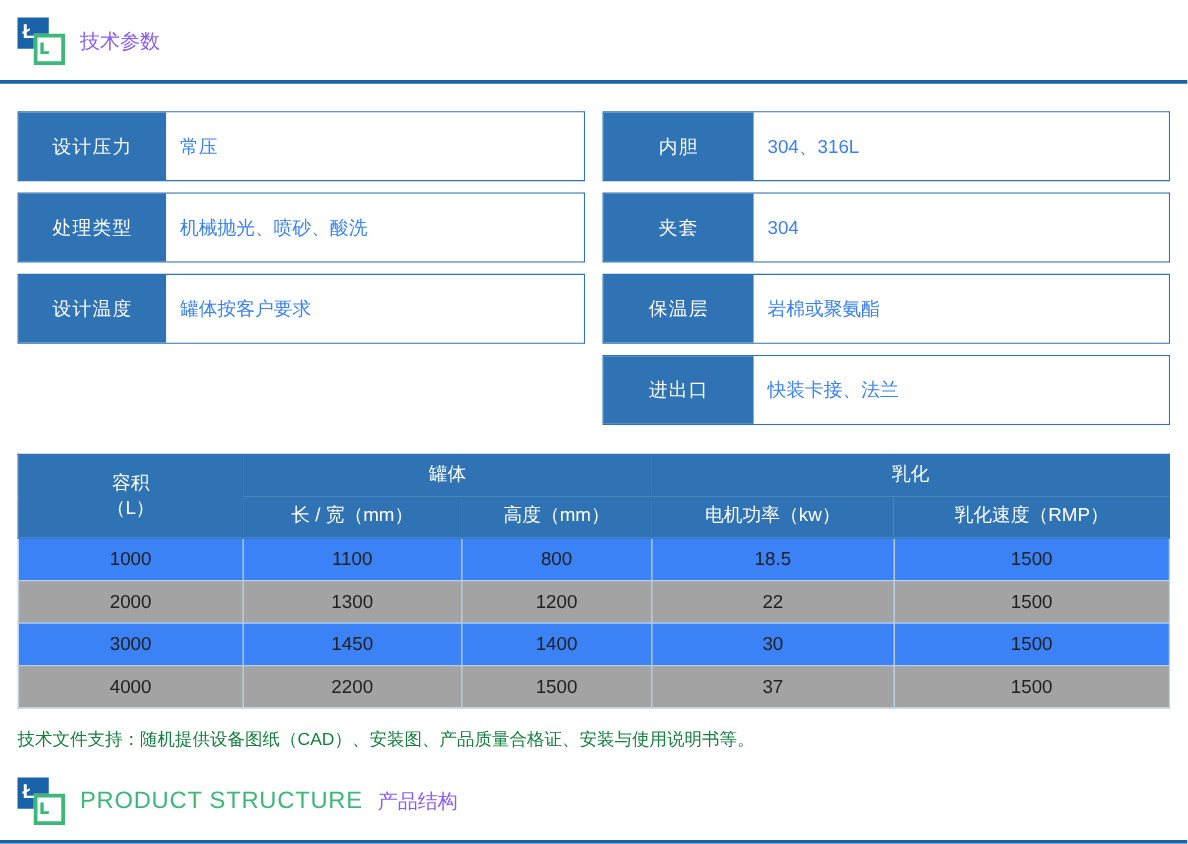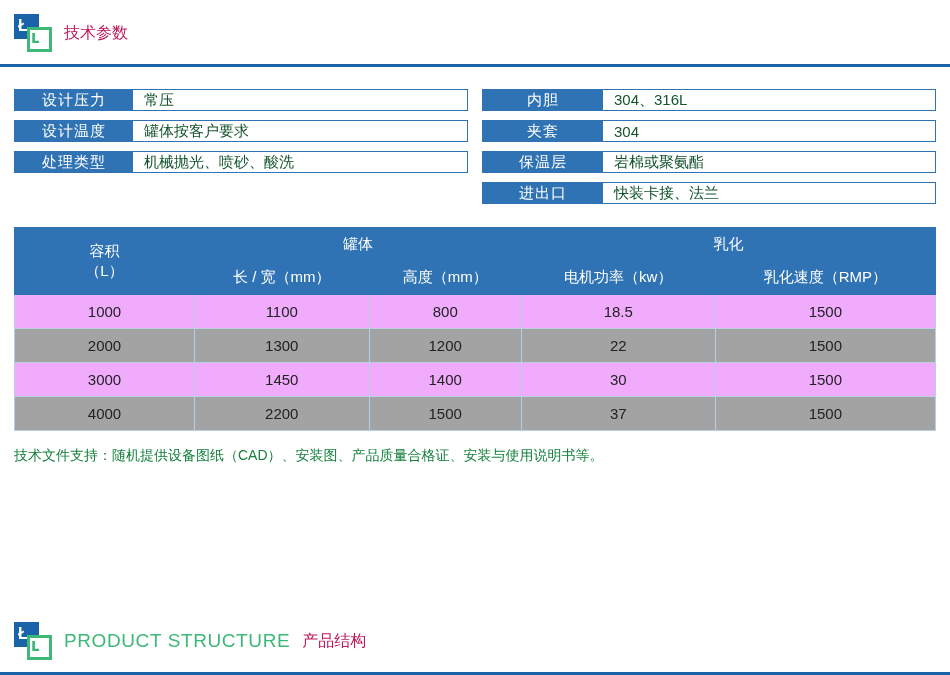--- a/index.html
+++ b/index.html
@@ -57,57 +57,57 @@
     font-weight: bold;
     line-height: 18px;
   }
   .hdr-en {
     color: #3cb878;
     font-size: 19px;
     letter-spacing: 0.6px;
     font-weight: 500;
   }
   .hdr-cn {
-    color: #be185d;
+    color: #8b5cf6;
     font-size: 16px;
   }
   .hdr-rule {
     height: 3px;
     background: #1a63a8;
     margin: 0 0 0 0;
     width: 950px;
   }
 
   
   .specs {
     display: flex;
     gap: 14px;
     padding: 22px 14px 0 14px;
   }
   .spec-col { flex: 1 1 0; }
   .spec-row {
     display: flex;
     border: 1px solid #2f73b5;
     margin-bottom: 9px;
-    height: 22px;
+    height: 56px;
   }
   .spec-label {
     flex: 0 0 118px;
     background: #2f73b5;
     color: #ffffff;
     font-size: 15px;
     display: flex;
     align-items: center;
     justify-content: center;
     letter-spacing: 1px;
   }
   .spec-col.right .spec-label { flex: 0 0 120px; }
   .spec-value {
     flex: 1 1 auto;
-    color: #14532d;
+    color: #3b82f6;
     font-size: 15px;
     display: flex;
     align-items: center;
     padding-left: 11px;
     background: #ffffff;
     text-align: center;
   }
 
   
   .data-wrap { padding: 14px 14px 0 14px; }
@@ -126,21 +126,21 @@
     text-align: center;
     line-height: 1.35;
   }
   table.data th.vol { width: 180px; }
   table.data td {
     border: 1px solid #b9cfe4;
     padding: 8px 4px;
     text-align: center;
     background: #a3a3a3;
   }
-  table.data tr.alt td { background: #f0abfc; }
+  table.data tr.alt td { background: #3b82f6; }
 
   .note {
     padding: 16px 2px 0 14px;
     font-size: 14px;
     color: #15803d;
   }
 
   
   .footer-section {
     position: absolute;
@@ -166,26 +166,26 @@
   <div class="hdr-rule"></div>
 
   <div class="specs">
 
     <div class="spec-col left">
       <div class="spec-row">
         <div class="spec-label">设计压力</div>
         <div class="spec-value">常压</div>
       </div>
       <div class="spec-row">
+        <div class="spec-label">处理类型</div>
+        <div class="spec-value">机械抛光、喷砂、酸洗</div>
+      </div>
+      <div class="spec-row">
         <div class="spec-label">设计温度</div>
         <div class="spec-value">罐体按客户要求</div>
-      </div>
-      <div class="spec-row">
-        <div class="spec-label">处理类型</div>
-        <div class="spec-value">机械抛光、喷砂、酸洗</div>
       </div>
     </div>
 
     <div class="spec-col right">
       <div class="spec-row">
         <div class="spec-label">内胆</div>
         <div class="spec-value">304、316L</div>
       </div>
       <div class="spec-row">
         <div class="spec-label">夹套</div>

